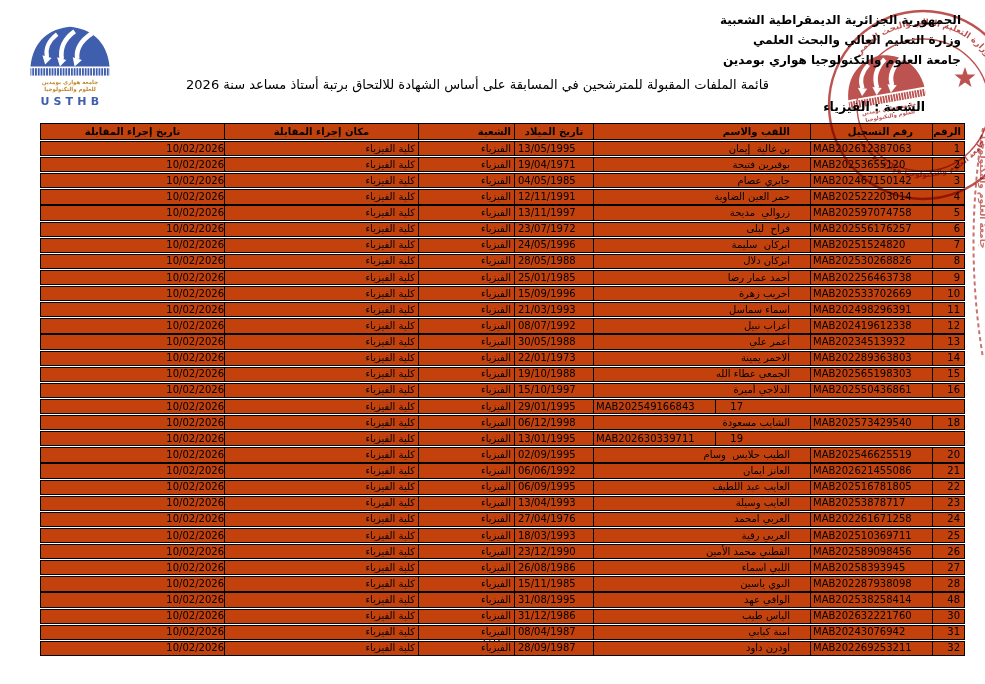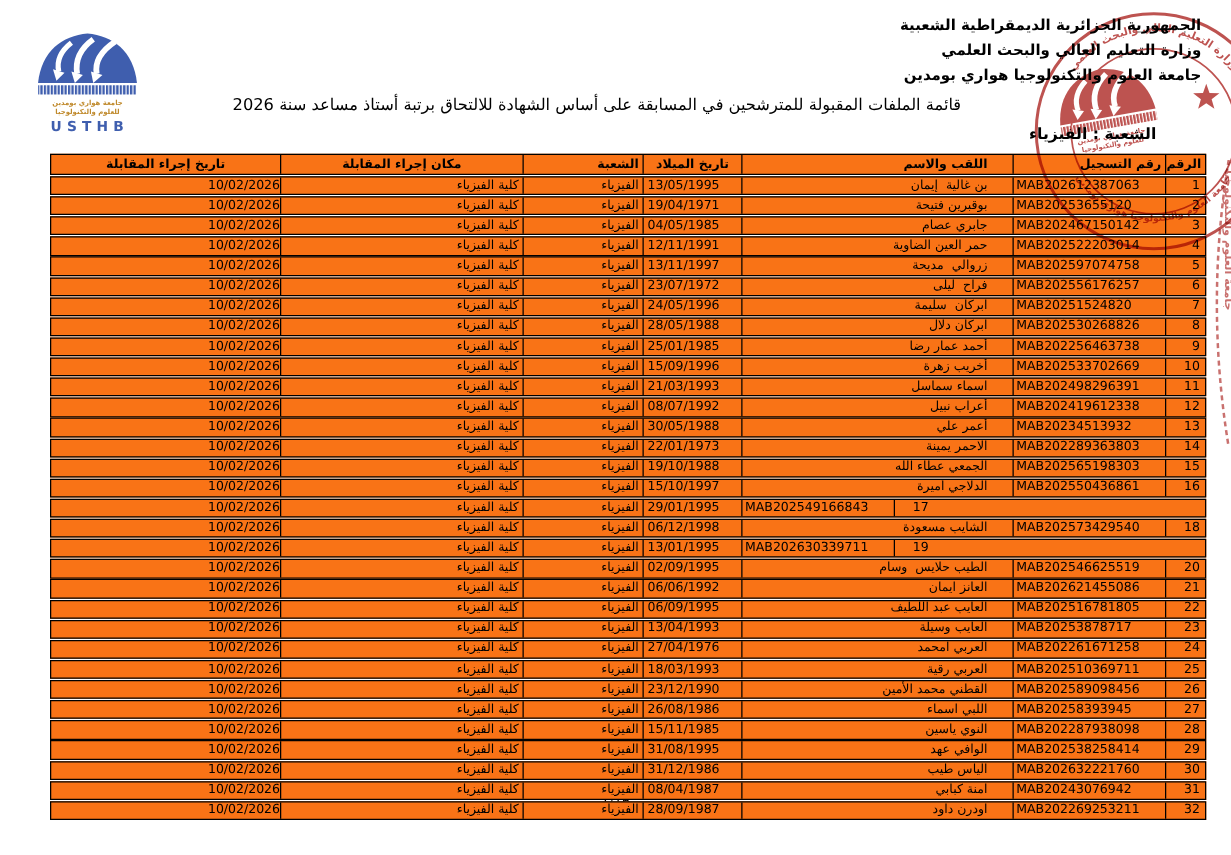--- a/index.html
+++ b/index.html
@@ -13,34 +13,34 @@
   
   .title{position:absolute;top:77px;left:110px;right:140px;text-align:center;direction:rtl;
          font-size:13px;font-weight:normal;white-space:nowrap;z-index:1;}
   .branch{position:absolute;top:99px;right:60px;direction:rtl;font-size:12.5px;font-weight:bold;z-index:1;}
 
   
   .logo{position:absolute;left:24px;top:20px;z-index:1;}
 
   
   .table{position:absolute;left:40px;top:123px;width:925px;z-index:2;}
-  .trow{display:flex;box-sizing:border-box;border:1px solid #000;height:15.2px;margin-bottom:0.95px;background:#f97316;}
+  .trow{display:flex;box-sizing:border-box;border:1px solid #000;height:15.2px;margin-bottom:0.95px;background:#c2410c;}
   .thead{height:17px;font-weight:bold;}
   .cell{box-sizing:border-box;border-right:1px solid #000;display:flex;align-items:center;
         font-size:10px;overflow:hidden;white-space:nowrap;line-height:1;}
   .cell:last-child{border-right:none;}
   .c-idate {flex:0 0 184px;direction:rtl;justify-content:flex-start;padding-right:0;}
   .c-place {flex:0 0 194px;direction:rtl;justify-content:flex-start;padding-right:3px;}
   .c-branch{flex:0 0 96px; direction:rtl;justify-content:flex-start;padding-right:3px;}
   .c-dob   {flex:0 0 79px; direction:ltr;justify-content:flex-start;padding-left:3px;}
   .c-name  {flex:0 0 217px;direction:rtl;justify-content:flex-start;padding-right:20px;white-space:pre;}
   .c-reg   {flex:0 0 122px;direction:ltr;justify-content:flex-start;padding-left:2px;}
   .c-num   {flex:0 0 31px; direction:ltr;justify-content:flex-end;padding-right:4px;}
   .thead .c-idate,.thead .c-place,.thead .c-dob{justify-content:center;padding:0;}
-  .thead .c-reg{direction:rtl;justify-content:flex-start;padding-right:3px;}
+  .thead .c-reg{direction:rtl;justify-content:flex-start;padding-right:19px;}
   .thead .c-num{padding-right:3px;}
 
   .footer{position:absolute;top:636px;left:0;right:0;text-align:center;font-size:10.5px;z-index:1;}
 
   
   .stamp{position:absolute;left:820px;top:2px;width:180px;height:208px;z-index:5;
          opacity:.85;mix-blend-mode:multiply;pointer-events:none;}
   .stamp-edge{position:absolute;left:950px;top:128px;width:35px;height:230px;z-index:5;
               opacity:.7;mix-blend-mode:multiply;pointer-events:none;}
 </style>
@@ -369,21 +369,21 @@
     <div class="cell c-num">28</div>
   </div>
 
   <div class="trow">
     <div class="cell c-idate">10/02/2026</div>
     <div class="cell c-place">كلية الفيزياء</div>
     <div class="cell c-branch">الفيزياء</div>
     <div class="cell c-dob">31/08/1995</div>
     <div class="cell c-name">الوافي عهد</div>
     <div class="cell c-reg">MAB202538258414</div>
-    <div class="cell c-num">29</div>
+    <div class="cell c-num">48</div>
   </div>
 
   <div class="trow">
     <div class="cell c-idate">10/02/2026</div>
     <div class="cell c-place">كلية الفيزياء</div>
     <div class="cell c-branch">الفيزياء</div>
     <div class="cell c-dob">31/12/1986</div>
     <div class="cell c-name">الياس طيب</div>
     <div class="cell c-reg">MAB202632221760</div>
     <div class="cell c-num">30</div>

